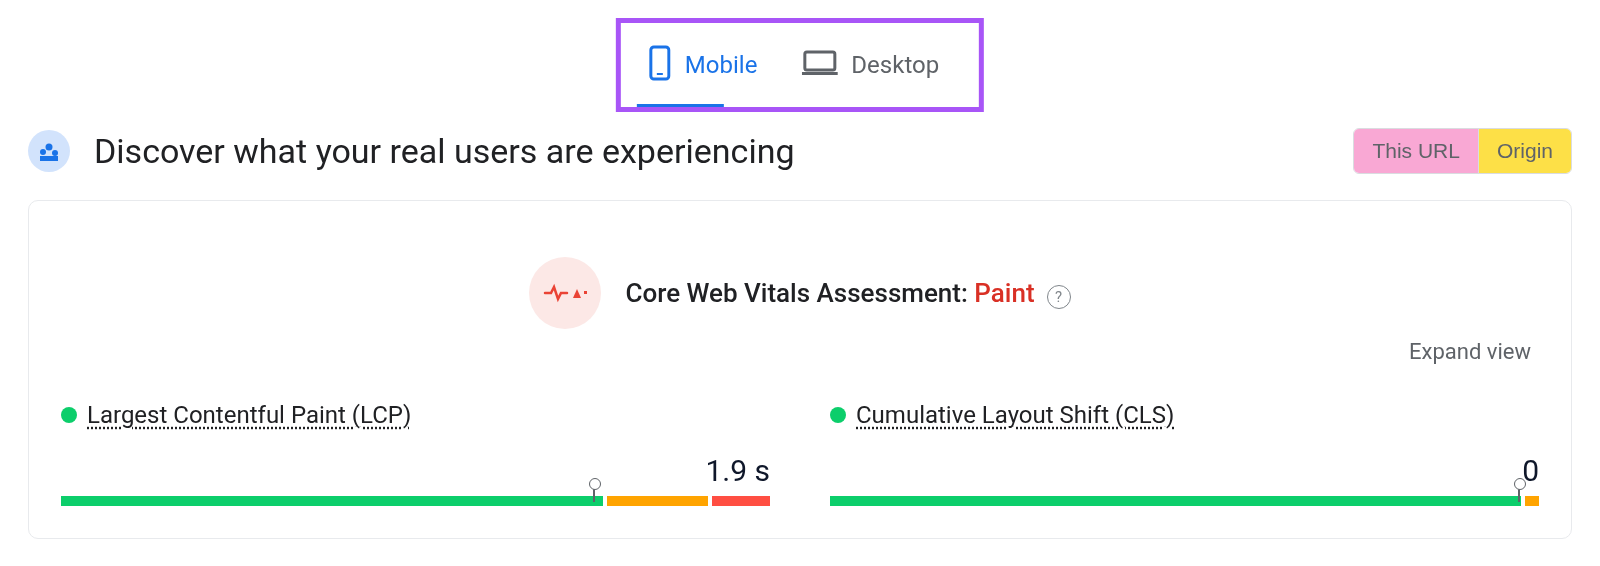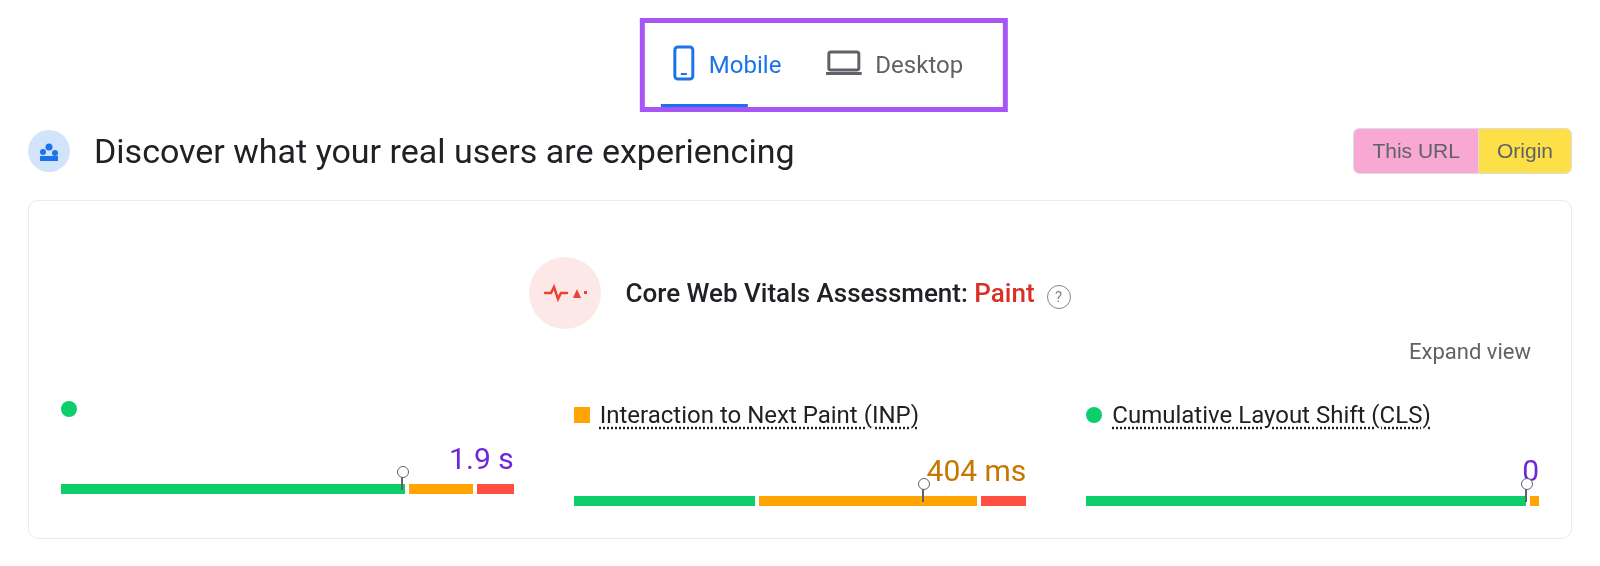--- a/index.html
+++ b/index.html
@@ -16,21 +16,20 @@
     .device-tabs {
       position: absolute;
       top: 18px;
       left: 50%;
       transform: translateX(-50%);
       display: flex;
       gap: 8px;
       border: 5px solid #a855f7;
       padding: 8px 16px;
       background: #fff;
-      margin-left: 24px;
     }
     .device-tab {
       display: flex;
       align-items: center;
       gap: 14px;
       padding: 14px 24px 14px 12px;
       position: relative;
       cursor: pointer;
     }
     .device-tab.active {
@@ -188,21 +187,21 @@
       text-decoration-style: dotted;
       text-underline-offset: 4px;
       color: #202124;
     }
     .metric-value {
       text-align: right;
       font-size: 30px;
       font-weight: 400;
       margin-top: 24px;
     }
-    .val-green { color: #6d28d9; }
+    .val-green { color: #0f172a; }
     .val-amber { color: #c77700; }
     .dist-bar {
       position: relative;
       height: 10px;
       display: flex;
       gap: 4px;
       margin-top: 8px;
     }
     .seg { height: 10px; }
     .seg-green { background: #0cce6b; }
@@ -284,43 +283,31 @@
     </div>
   </div>
 
   <div class="expand-view">Expand view</div>
 
   <div class="metrics-row">
 
     <div class="metric">
       <div class="metric-header">
         <span class="dot dot-green"></span>
+        <span class="metric-name">Largest Contentful Paint (LCP)</span>
       </div>
       <div class="metric-value val-green">1.9 s</div>
       <div class="dist-bar">
         <div class="seg seg-green" style="flex:75"></div>
         <div class="seg seg-amber" style="flex:14"></div>
         <div class="seg seg-red" style="flex:8"></div>
         <div class="marker" style="left:75%"></div>
       </div>
     </div>
 
-    <div class="metric">
-      <div class="metric-header">
-        <span class="square dot-amber"></span>
-        <span class="metric-name">Interaction to Next Paint (INP)</span>
-      </div>
-      <div class="metric-value val-amber">404 ms</div>
-      <div class="dist-bar">
-        <div class="seg seg-green" style="flex:40"></div>
-        <div class="seg seg-amber" style="flex:48"></div>
-        <div class="seg seg-red" style="flex:10"></div>
-        <div class="marker" style="left:77%"></div>
-      </div>
-    </div>
 
     <div class="metric">
       <div class="metric-header">
         <span class="dot dot-green"></span>
         <span class="metric-name">Cumulative Layout Shift (CLS)</span>
       </div>
       <div class="metric-value val-green">0</div>
       <div class="dist-bar">
         <div class="seg seg-green" style="flex:97"></div>
         <div class="seg seg-amber" style="flex:2"></div>

